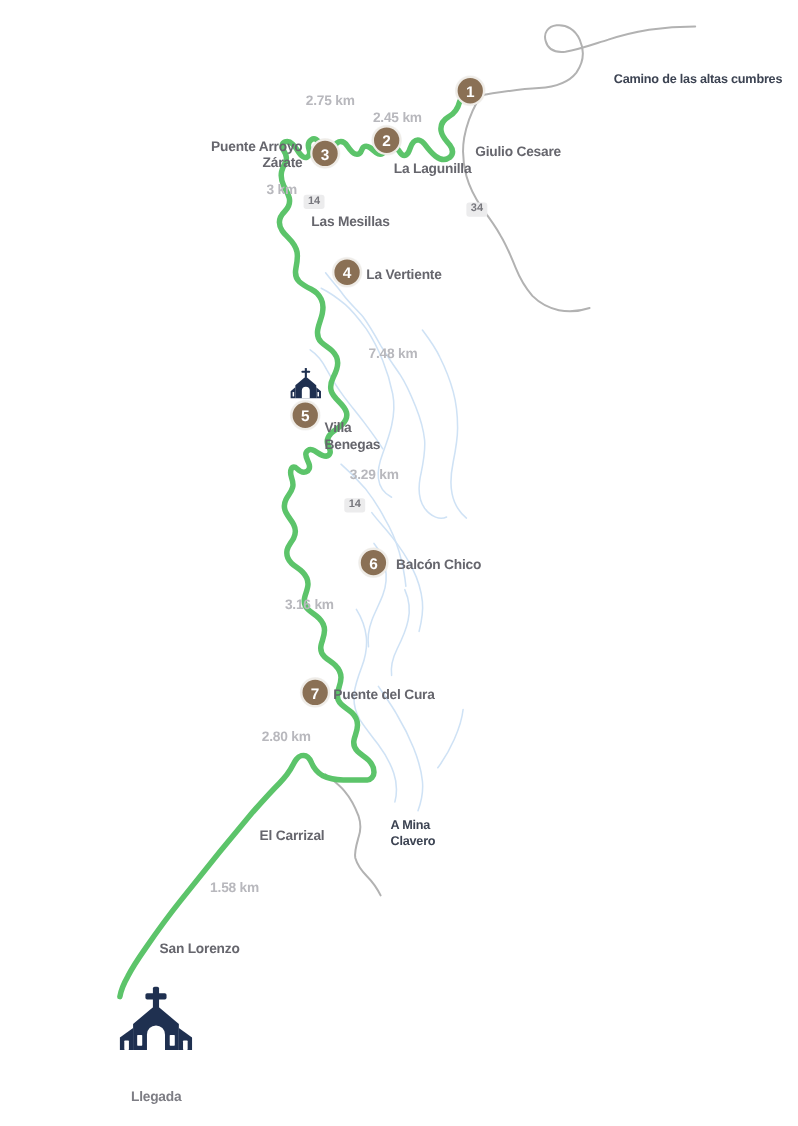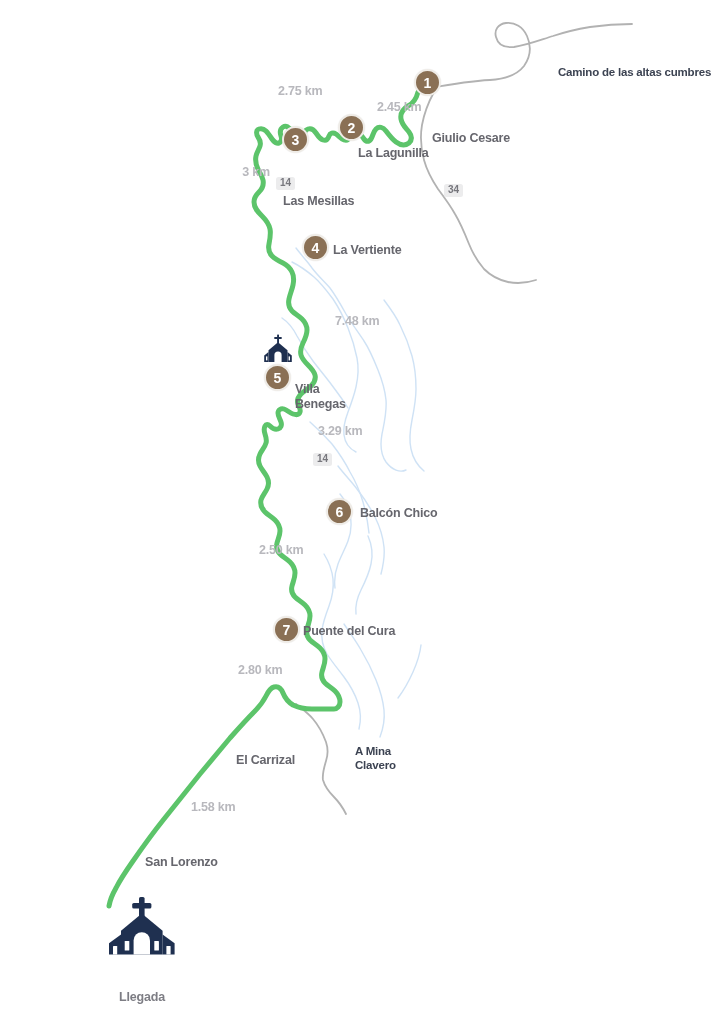--- a/index.html
+++ b/index.html
@@ -219,45 +219,47 @@
   <div class="marker" style="left:414px; top:69px;">1</div>
   <div class="marker" style="left:338px; top:114px;">2</div>
   <div class="marker" style="left:282px; top:126px;">3</div>
   <div class="marker" style="left:302px; top:234px;">4</div>
   <div class="marker" style="left:264px; top:364px;">5</div>
   <div class="marker" style="left:326px; top:498px;">6</div>
   <div class="marker" style="left:273px; top:616px;">7</div>
 
   <div class="label place" style="left:432px; top:103px;margin-top:28px;">Giulio Cesare</div>
   <div class="label place" style="left:358px; top:146px;">La Lagunilla</div>
+  <div class="label place right" style="left:115px; top:126px; width:160px;">Puente Arroyo
+Zárate</div>
   <div class="label place" style="left:333px; top:243px;">La Vertiente</div>
   <div class="label place" style="left:295px; top:382px;">Villa
 Benegas</div>
   <div class="label place" style="left:360px; top:506px;">Balcón Chico</div>
   <div class="label place" style="left:303px; top:624px;">Puente del Cura</div>
 
   <div class="label dist" style="left:278px; top:84px;">2.75 km</div>
-  <div class="label dist" style="left:339px; top:100px;margin-left:38px;">2.45 km</div>
+  <div class="label dist" style="left:339px; top:100px;">2.45 km</div>
   <div class="label dist right" style="left:200px; top:165px; width:70px;">3 km</div>
   <div class="label dist" style="left:335px; top:314px;">7.48 km</div>
   <div class="label dist" style="left:318px; top:424px;">3.29 km</div>
-  <div class="label dist" style="left:259px; top:543px;">2.50 km</div>
+  <div class="label dist" style="left:259px; top:543px;">3.16 km</div>
   <div class="label dist" style="left:238px; top:663px;">2.80 km</div>
   <div class="label dist" style="left:191px; top:800px;">1.58 km</div>
 
   <div class="label place" style="left:283px; top:194px;">Las Mesillas</div>
   <div class="label place" style="left:236px; top:753px;">El Carrizal</div>
   <div class="label place" style="left:145px; top:839px;margin-top:16px;">San Lorenzo</div>
 
   <div class="label road" style="left:558px; top:66px;">Camino de las altas cumbres</div>
   <div class="label road" style="left:355px; top:745px;">A Mina
 Clavero</div>
 
   <div class="shield" style="left:276px; top:177px;">14</div>
-  <div class="shield" style="left:444px; top:184px;">34</div>
+  <div class="shield" style="left:424px; top:184px;">34</div>
   <div class="shield" style="left:313px; top:453px;">14</div>
 
   <div class="church" style="left:261px; top:334px; width:34px; height:30px;">
     <svg viewBox="0 0 34 30" width="34" height="30" fill="#1f3050">
       <rect x="16.1" y="0.5" width="1.9" height="8.6" rx="0.6"></rect>
       <rect x="13.2" y="3.0" width="7.6" height="1.9" rx="0.6"></rect>
       <path d="M17 8.2 L26.5 16.3 L26.5 28 L7.5 28 L7.5 16.3 Z"></path>
       <path d="M7.5 18 L3.2 21.6 L3.2 28 L7.5 28 Z"></path>
       <path d="M26.5 18 L30.8 21.6 L30.8 28 L26.5 28 Z"></path>
       <path d="M17 17.5 a3.6 3.6 0 0 0 -3.6 3.6 L13.4 28 L20.6 28 L20.6 21.1 a3.6 3.6 0 0 0 -3.6 -3.6 Z" fill="#ffffff"></path>

